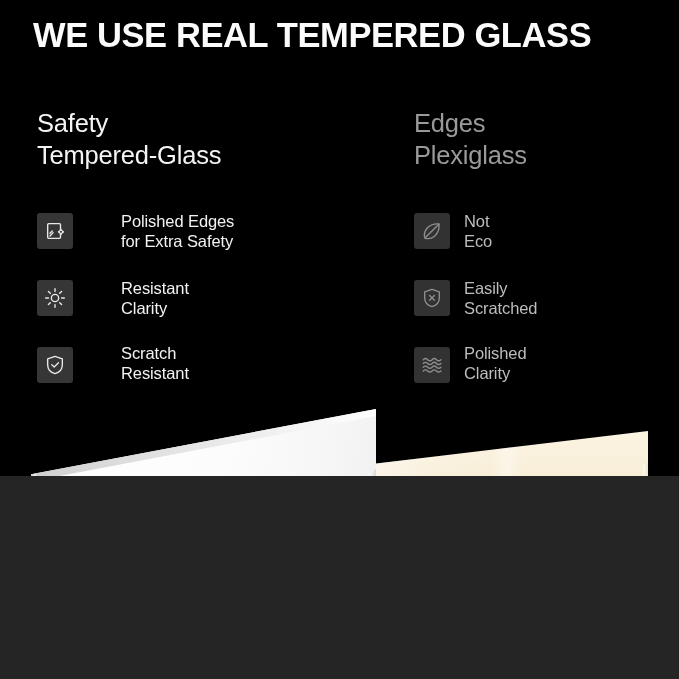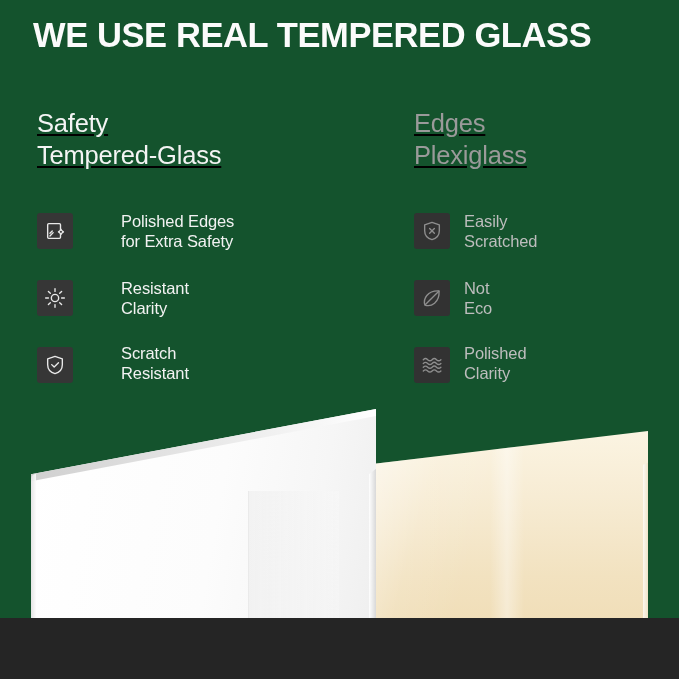--- a/index.html
+++ b/index.html
@@ -11,22 +11,22 @@
     height: 679px;
     background: #252525;
     font-family: "Liberation Sans", sans-serif;
     overflow: hidden;
     position: relative;
   }
 
   #infographic {
     position: relative;
     width: 679px;
-    height: 618px;
-    background: #14532d;
+    height: 476px;
+    background: #000000;
     overflow: hidden;
   }
 
   
   .title {
     position: absolute;
     left: 33px;
     top: 17px;
     width: 620px;
     font-size: 34.5px;
@@ -273,37 +273,37 @@
 
   <div class="column right">
     <div class="col-heading">Edges
 Plexiglass</div>
 
     <div class="features">
 
       <div class="feature">
         <span class="icon-tile">
           <svg width="22" height="22" viewBox="0 0 24 24" fill="none" stroke-width="1.5" stroke-linecap="round" stroke-linejoin="round">
+            <path d="M4.3 19.7C2 13 7 3.6 19.7 4.3 20.4 17 11 22 4.3 19.7z"></path>
+            <path d="M4.6 19.4 19.4 4.6"></path>
+          </svg>
+        </span>
+        <span class="feature-label">Not
+Eco</span>
+      </div>
+
+      <div class="feature">
+        <span class="icon-tile">
+          <svg width="22" height="22" viewBox="0 0 24 24" fill="none" stroke-width="1.5" stroke-linecap="round" stroke-linejoin="round">
             <path d="M12 2.6 20 5.4v6.2c0 5.2-3.4 8.4-8 9.8-4.6-1.4-8-4.6-8-9.8V5.4z"></path>
             <path d="M9.4 9.2 14.6 14.4M14.6 9.2 9.4 14.4"></path>
           </svg>
         </span>
         <span class="feature-label">Easily
 Scratched</span>
-      </div>
-
-      <div class="feature">
-        <span class="icon-tile">
-          <svg width="22" height="22" viewBox="0 0 24 24" fill="none" stroke-width="1.5" stroke-linecap="round" stroke-linejoin="round">
-            <path d="M4.3 19.7C2 13 7 3.6 19.7 4.3 20.4 17 11 22 4.3 19.7z"></path>
-            <path d="M4.6 19.4 19.4 4.6"></path>
-          </svg>
-        </span>
-        <span class="feature-label">Not
-Eco</span>
       </div>
 
       <div class="feature">
         <span class="icon-tile">
           <svg width="22" height="22" viewBox="0 0 24 24" fill="none" stroke-width="1.5" stroke-linecap="round" stroke-linejoin="round">
             <path d="M2.5 6.2c1.6-1.6 3.2-1.6 4.8 0s3.2 1.6 4.8 0 3.2-1.6 4.8 0 3.2 1.6 4.8 0"></path>
             <path d="M2.5 10.3c1.6-1.6 3.2-1.6 4.8 0s3.2 1.6 4.8 0 3.2-1.6 4.8 0 3.2 1.6 4.8 0"></path>
             <path d="M2.5 14.4c1.6-1.6 3.2-1.6 4.8 0s3.2 1.6 4.8 0 3.2-1.6 4.8 0 3.2 1.6 4.8 0"></path>
             <path d="M2.5 18.5c1.6-1.6 3.2-1.6 4.8 0s3.2 1.6 4.8 0 3.2-1.6 4.8 0 3.2 1.6 4.8 0"></path>
           </svg>

